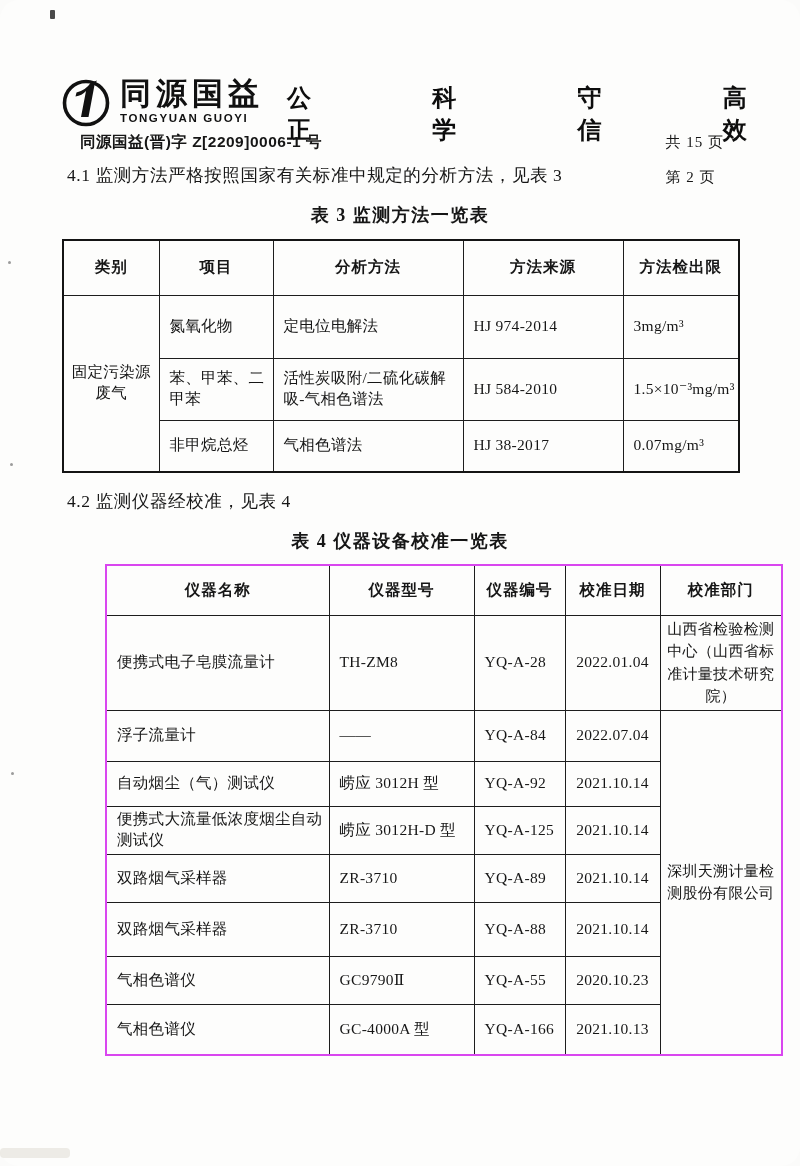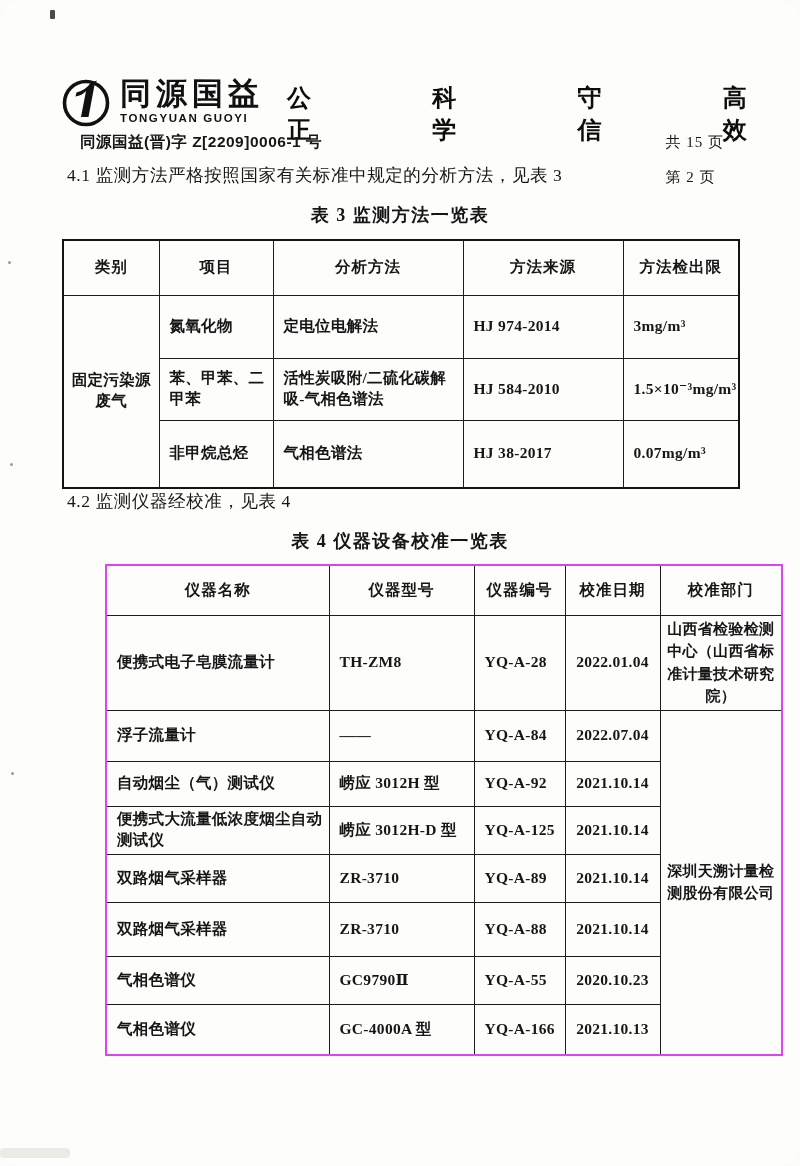--- a/index.html
+++ b/index.html
@@ -59,21 +59,21 @@
     position:absolute;left:62px;width:676px;
     font-size:15.5px;
   }
   .t3{top:239px;}
   .t4{top:564px;}
   td,th{
     border:1.4px solid #1d1d1d;
     padding:2px 4px 2px 10px;
     vertical-align:middle;
     text-align:left;
-    font-weight:700;
+    font-weight:400;
     line-height:1.35;
     letter-spacing:0.3px;
     overflow:hidden;
   }
   th{text-align:center;padding:2px 2px;font-weight:600;letter-spacing:1px;}
   .t3{border:2px solid #141414;}
   .t4{border:2px solid #d946ef;margin-left:43px;}
   td.center{text-align:center;padding:2px 1px;}
   td.dept{font-size:15px;line-height:1.5;}
 
@@ -145,21 +145,21 @@
       <td>定电位电解法</td>
       <td>HJ 974-2014</td>
       <td>3mg/m³</td>
     </tr>
     <tr style="height:62px">
       <td>苯、甲苯、二甲苯</td>
       <td>活性炭吸附/二硫化碳解吸-气相色谱法</td>
       <td>HJ 584-2010</td>
       <td>1.5×10⁻³mg/m³</td>
     </tr>
-    <tr style="height:68px">
+    <tr style="height:52px">
       <td>非甲烷总烃</td>
       <td>气相色谱法</td>
       <td>HJ 38-2017</td>
       <td>0.07mg/m³</td>
     </tr>
   </tbody>
     </table>
 
   <div class="para p42">4.2  监测仪器经校准，见表 4</div>
 

